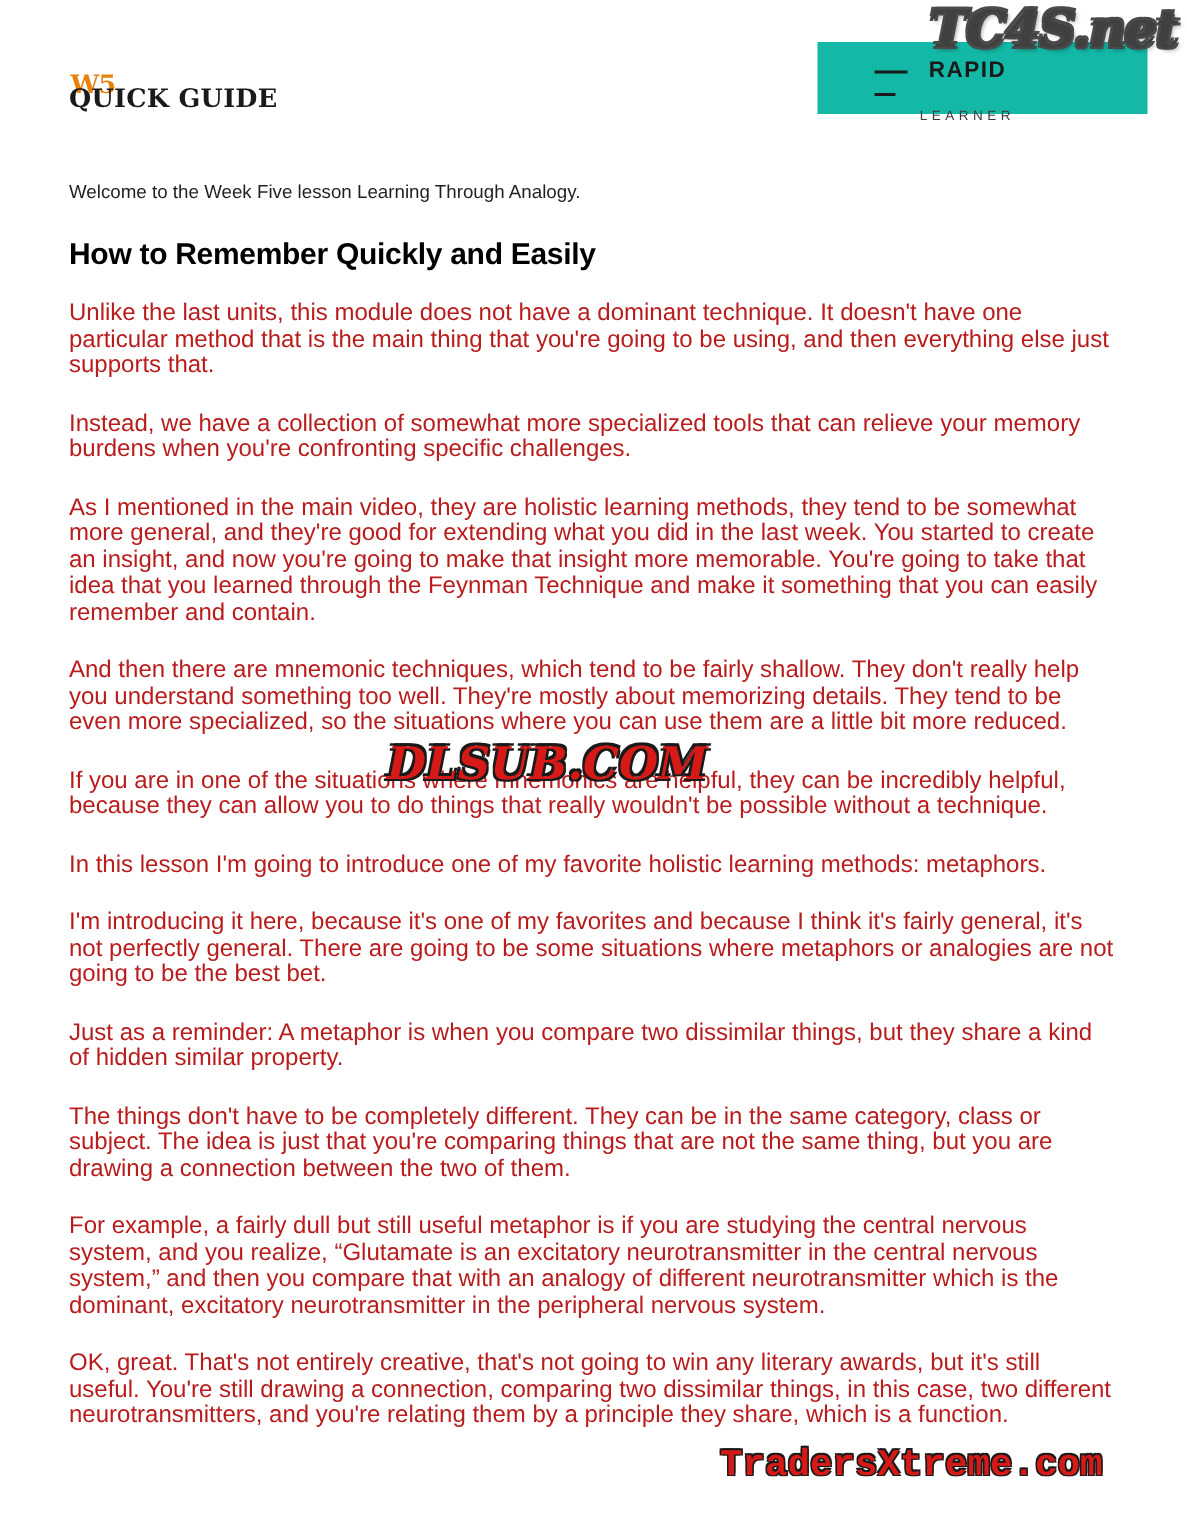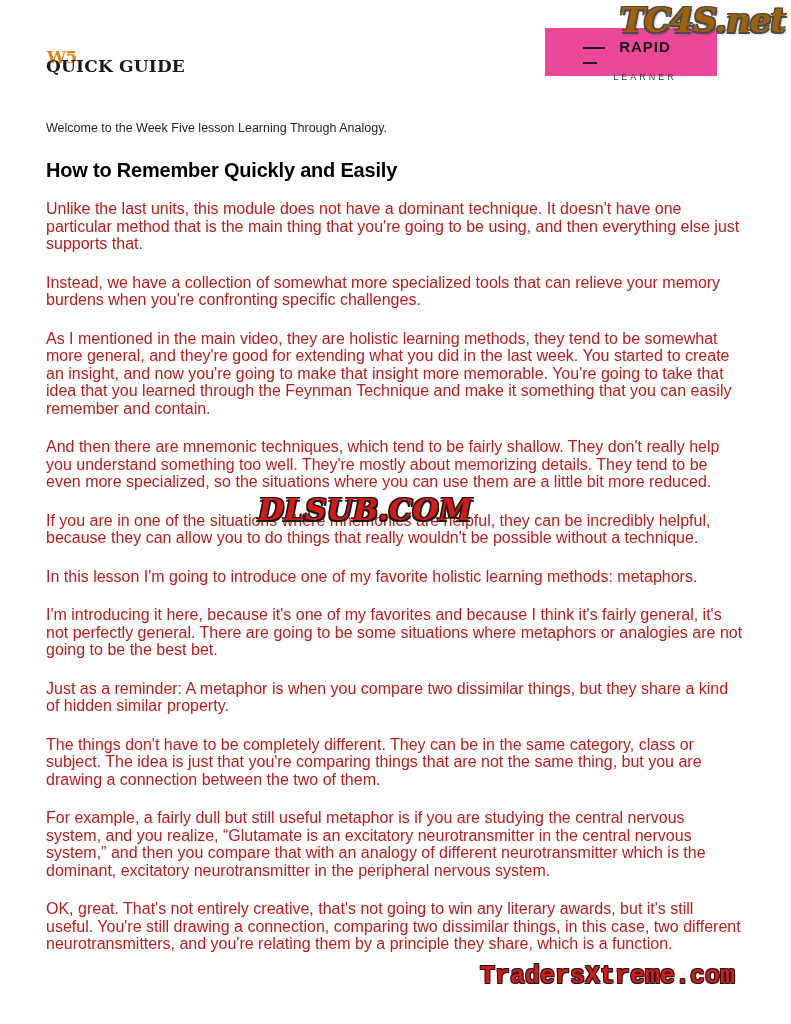--- a/index.html
+++ b/index.html
@@ -51,23 +51,23 @@
     font-weight: bold;
     font-size: 17px;
     color: #1a1a1a;
     letter-spacing: 0.2px;
   }
 
   .logo-box {
     position: absolute;
     left: 545px;
     top: 28px;
-    width: 172px;
+    width: 220px;
     height: 48px;
-    background: #ec4899;
+    background: #14b8a6;
   }
   .logo-rapid {
     position: absolute;
     left: 0; top: 10px;
     width: 200px;
     text-align: center;
     font-family: "Liberation Sans", sans-serif;
     font-weight: bold;
     font-size: 15px;
     color: #1a1a1a;
@@ -103,21 +103,21 @@
 
   
   .wm-top {
     position: absolute;
     right: 6px;
     top: 0px;
     font-family: "DejaVu Serif", serif;
     font-weight: bold;
     font-style: italic;
     font-size: 34px;
-    color: #a16207;
+    color: #404040;
     text-shadow:
       -1.5px -1.5px 0 #4a4a4a,
        1.5px -1.5px 0 #4a4a4a,
       -1.5px  1.5px 0 #4a4a4a,
        1.5px  1.5px 0 #4a4a4a,
        2px 2px 3px rgba(0,0,0,0.35);
     letter-spacing: -1px;
     white-space: nowrap;
   }
 

